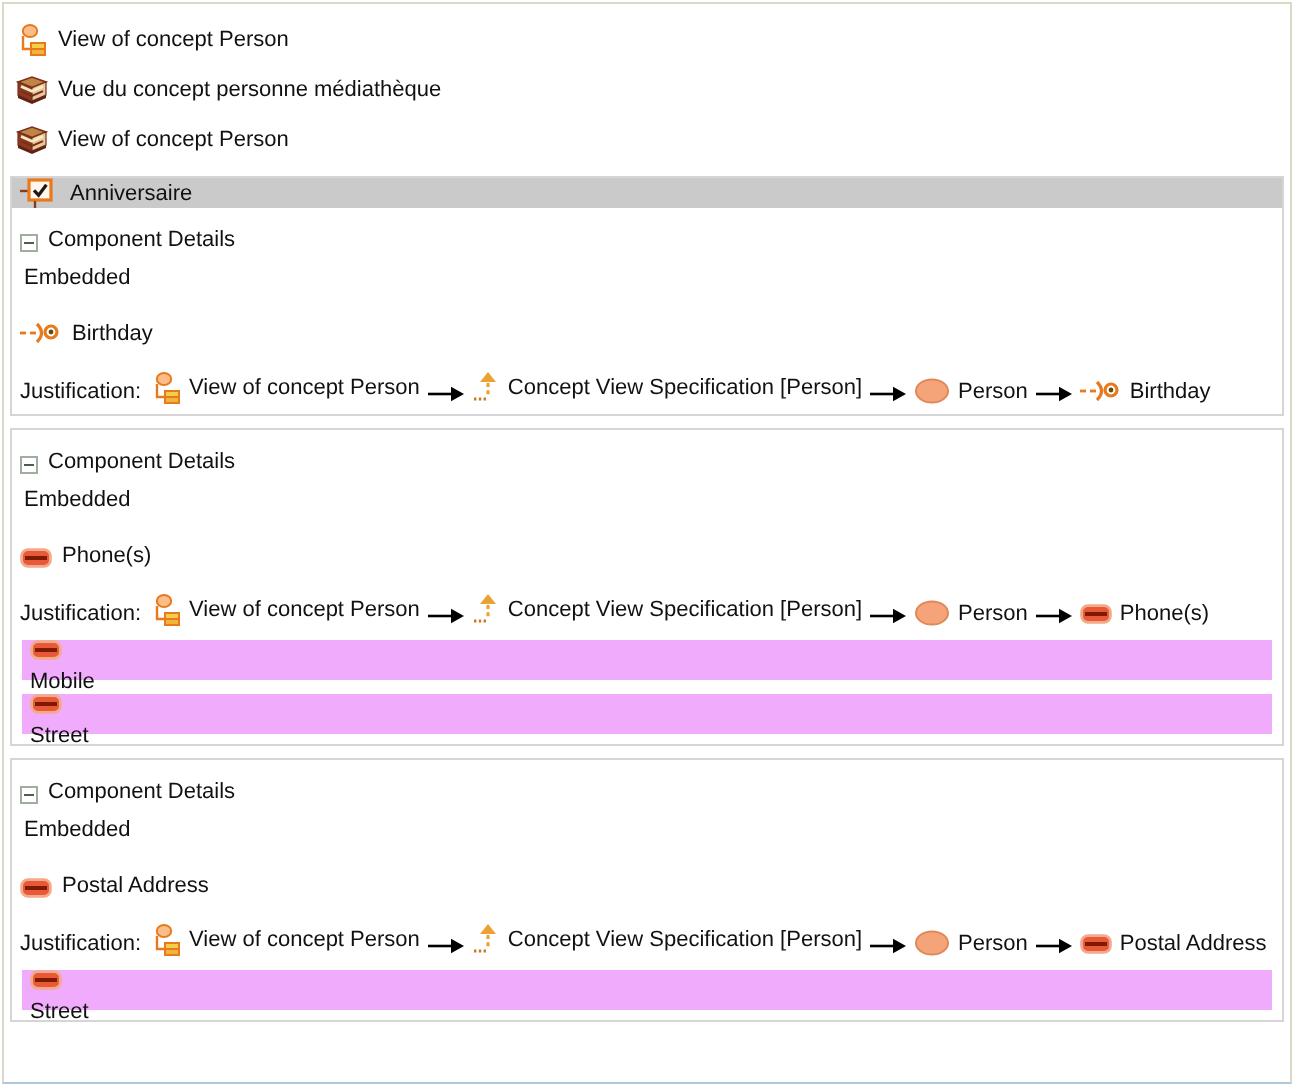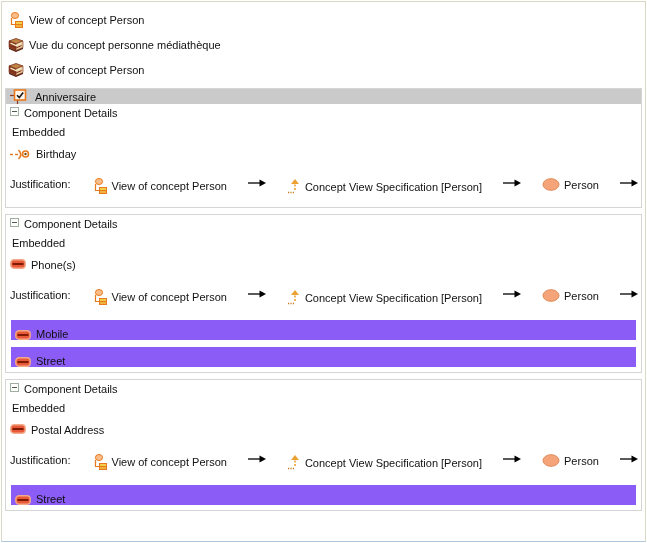--- a/index.html
+++ b/index.html
@@ -18,32 +18,32 @@
 
   .top-list{margin-bottom:3px;}
   .top-row{display:flex;align-items:center;height:25px;gap:5px;padding-left:3px;}
 
   .panel{border:1px solid #D5D5D5;margin-top:6px;background:#fff;}
   .panel-header{
     height:15px;background:#CACACA;display:flex;align-items:center;gap:6px;
     padding-left:4px;
   }
   .panel-body{padding:3px 4px 5px 4px;}
-  .row{display:flex;align-items:flex-start;gap:5px;}
+  .row{display:flex;align-items:flex-end;gap:5px;}
   .detail-row{height:19px;}
   .embedded-row{height:19px;padding-left:2px;}
   .attr-row{height:25px;padding-top:3px;}
-  .just-row{height:24px;padding-top:5px;gap:17px;flex-wrap:nowrap;white-space:nowrap;}
+  .just-row{height:24px;padding-top:5px;gap:0;flex-wrap:nowrap;white-space:nowrap;}
   .just-row .seg{display:inline-flex;align-items:center;gap:4px;}
   .just-label{margin-right:4px;}
   .arrow-gap{margin:0 4px;}
 
   .sub-bar{
-    height:20px;background:#8b5cf6;display:flex;align-items:flex-end;gap:5px;
-    margin:7px 1px 0 1px;padding-left:4px;
+    height:20px;background:#f0abfc;display:flex;align-items:flex-start;gap:5px;
+    margin:7px 1px 0 1px;padding-left:4px;flex-direction:column;
   }
 
   .ic{display:inline-flex;align-items:center;justify-content:center;flex:0 0 auto;}
   svg{display:block;}
 </style>
 </head>
 <body>
 
 <svg width="0" height="0" style="position:absolute" aria-hidden="true">
   <defs>

